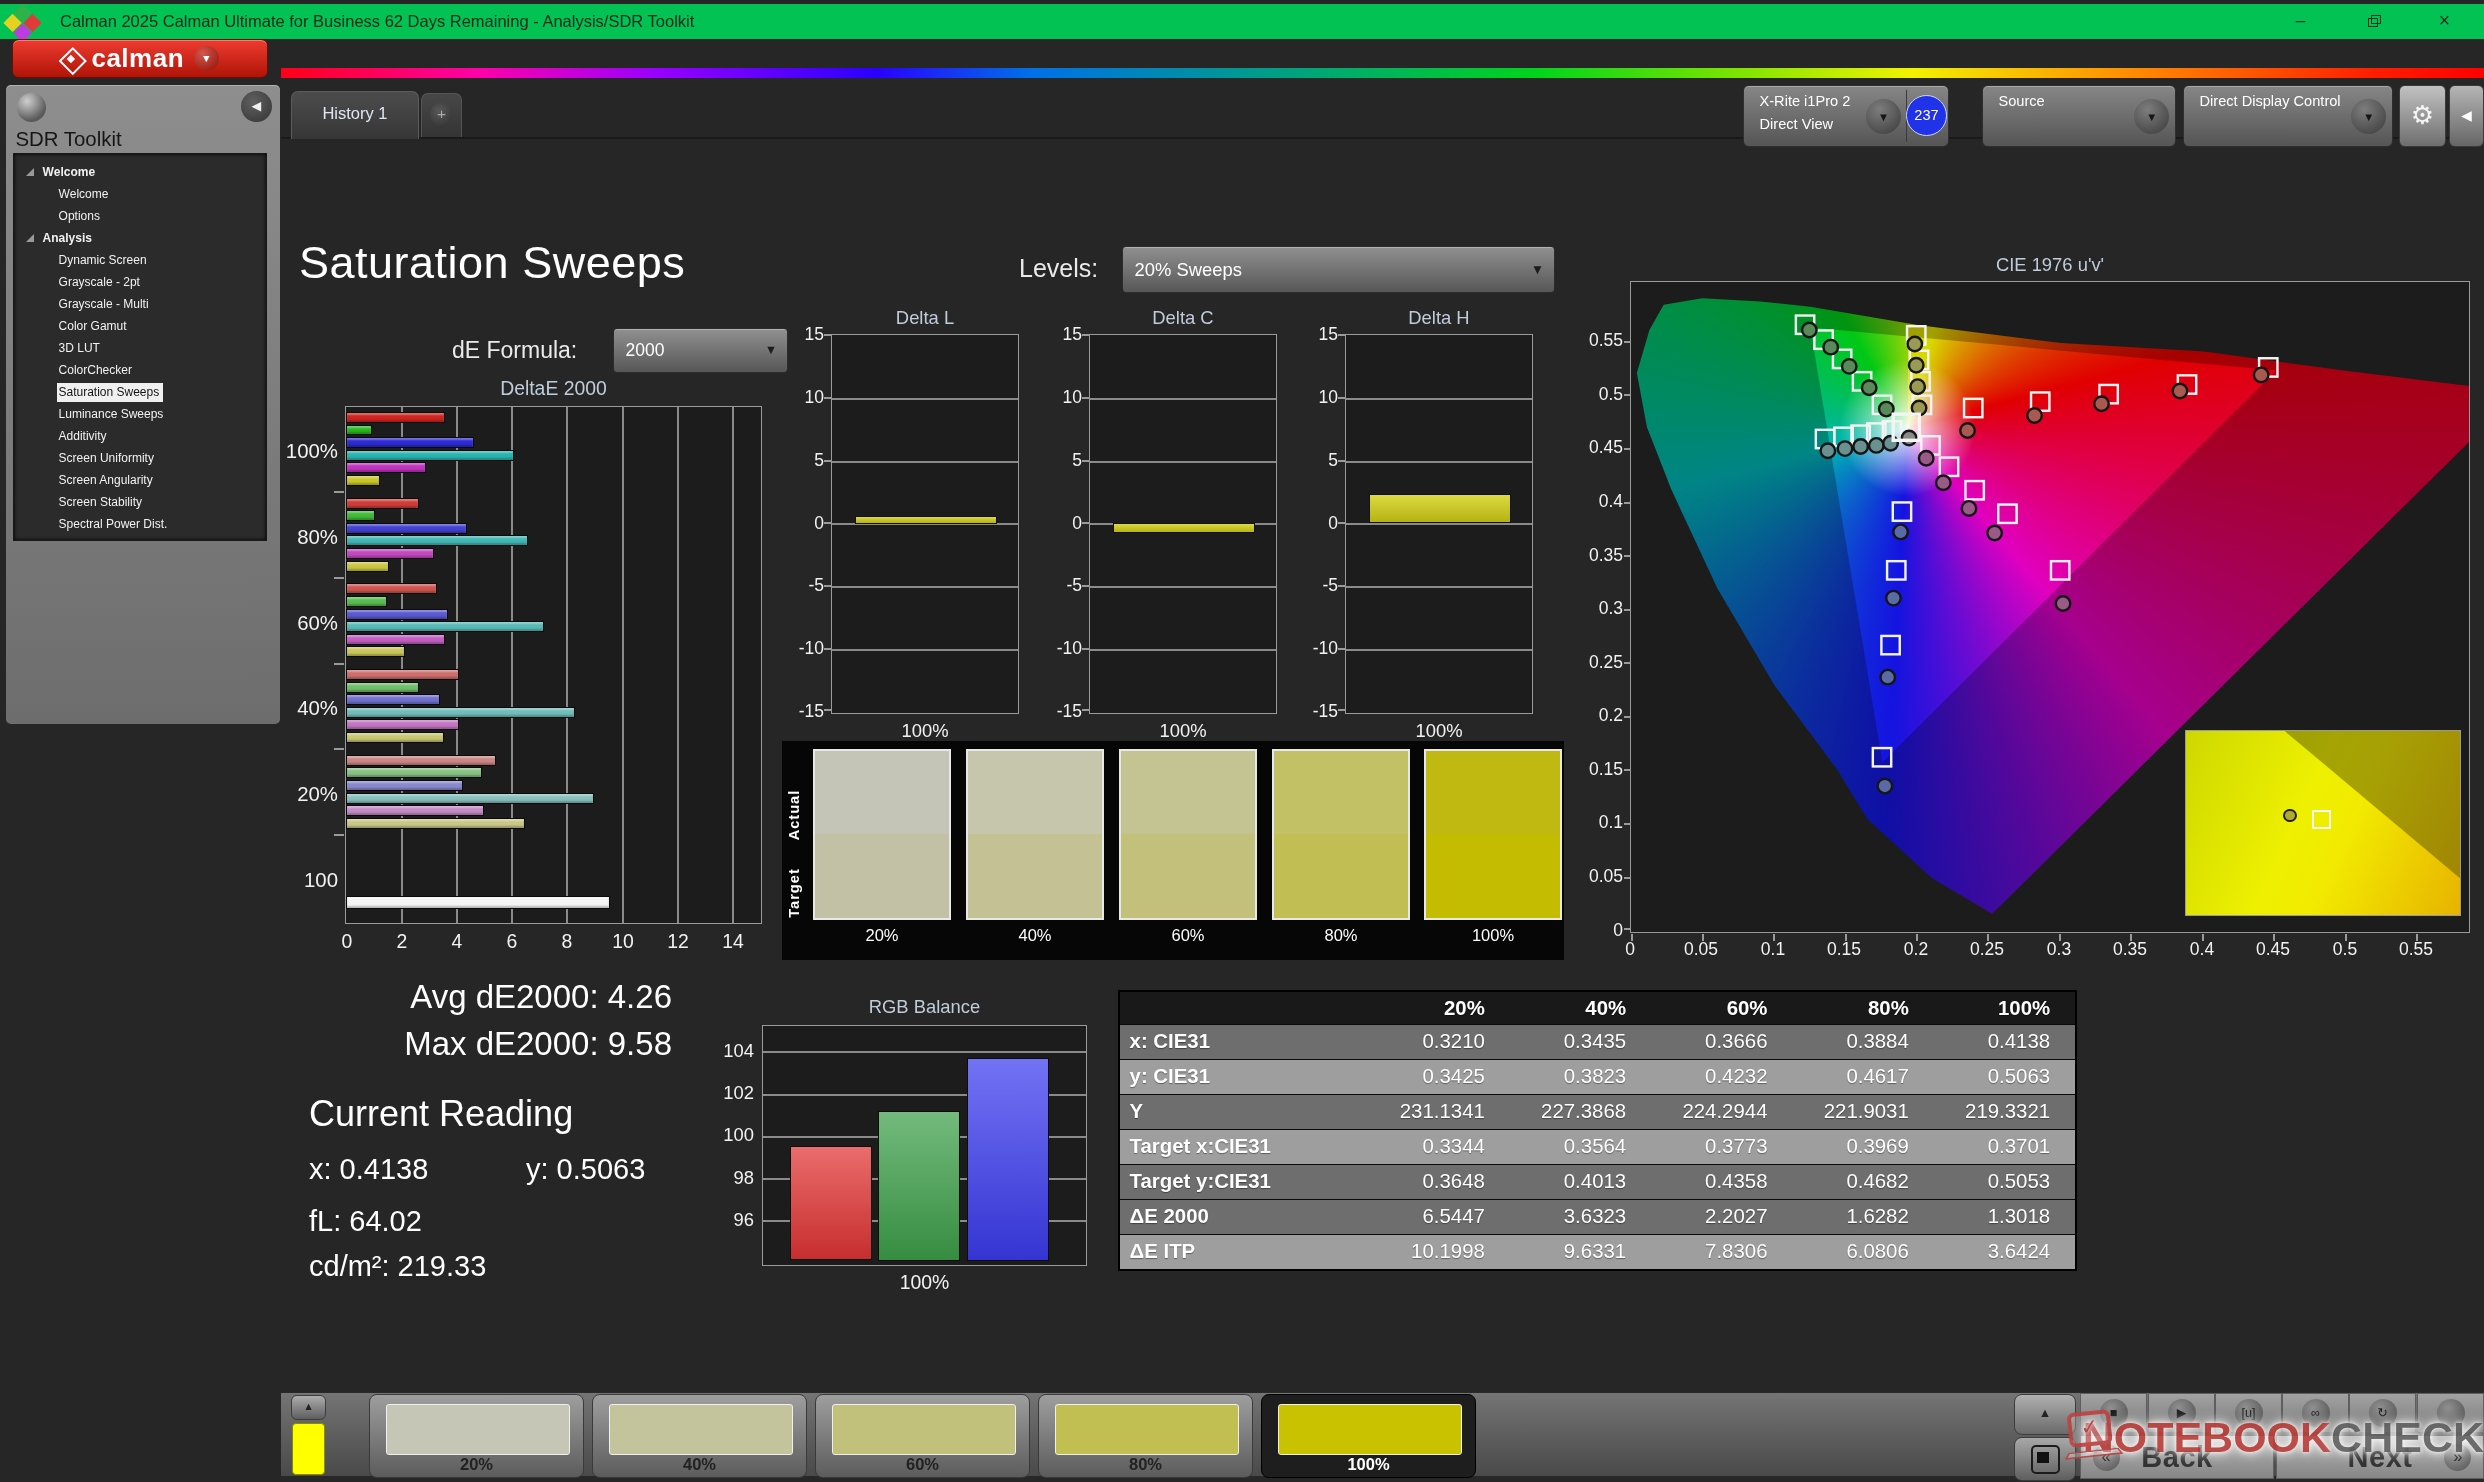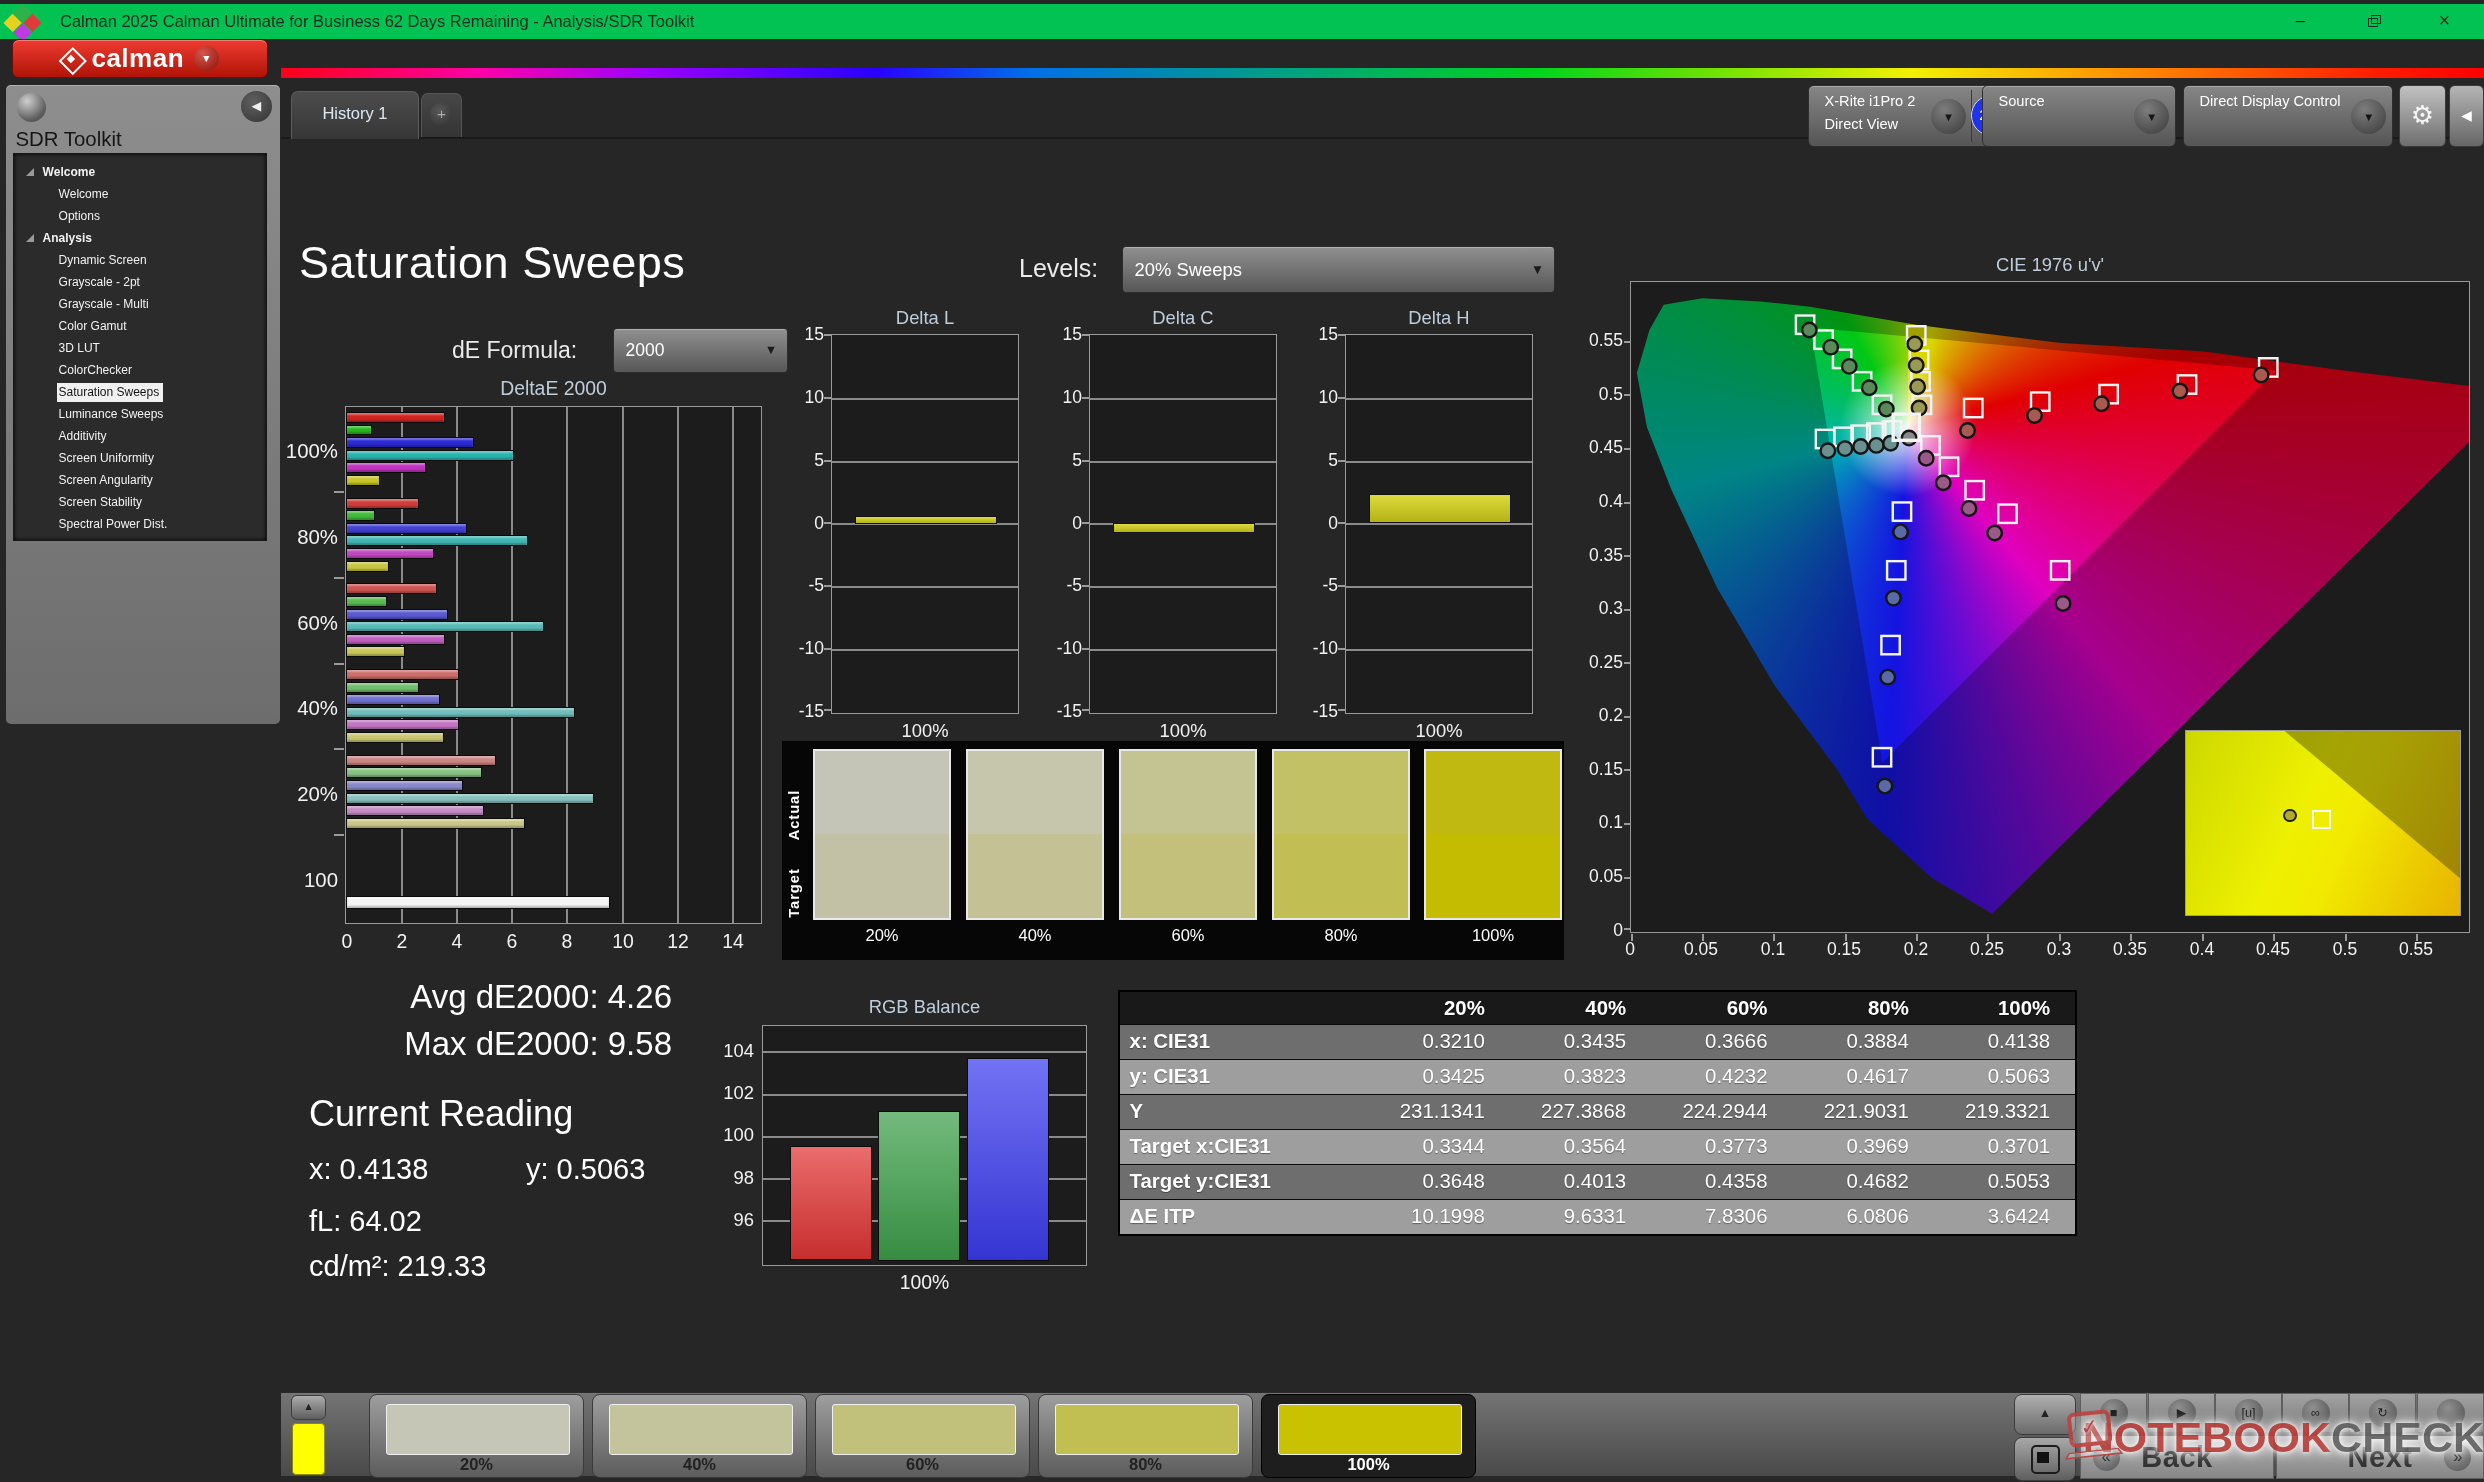--- a/index.html
+++ b/index.html
@@ -50,21 +50,21 @@
   #tab-divider{left:281px;top:137px;width:2203px;height:1.9px;background:#1a1a1a;}
   #tab-history{left:291px;top:91px;width:126px;height:47px;background:linear-gradient(#4c4c4c,#363636);border:1px solid #5c5c5c;border-bottom:none;border-radius:6.8px 6.8px 0 0;color:#dde8f2;font-size:16.5px;text-align:center;line-height:43px;}
   #tab-add{left:421px;top:93px;width:39px;height:43px;background:linear-gradient(#474747,#343434);border:1px solid #555;border-bottom:none;border-radius:6.8px 6.8px 0 0;}
   #tab-add span{display:block;width:23px;height:23px;margin:8.7px auto;border-radius:50%;background:radial-gradient(circle at 40% 35%,#585858,#2e2e2e);color:#aaa;text-align:center;line-height:21.3px;font-size:15.5px;}
 
   .dd3{top:85px;height:60px;border-radius:5.8px;background:linear-gradient(#868686,#555);border:1px solid #2e2e2e;box-shadow:inset 0 1px 0 rgba(255,255,255,.3);}
   .dd3 .edge{position:absolute;left:3.9px;top:4.9px;width:5.8px;height:50px;border-radius:2.9px;}
   .dd3 .t1{position:absolute;left:15.5px;top:6.8px;font-size:14.6px;color:#fff;}
   .dd3 .t2{position:absolute;left:15.5px;top:30px;font-size:14.6px;color:#fff;}
   .dd3 .knob{position:absolute;right:5.8px;top:12.6px;width:35px;height:35px;border-radius:50%;background:radial-gradient(circle at 38% 30%,#7d7d7d,#3a3a3a);color:#161616;text-align:center;line-height:35px;font-size:11.6px;}
-  #tb-meter{left:1808px;width:204px;}
+  #tb-meter{left:1743px;width:204px;}
   #tb-meter .knob{right:47px;}
   #tb-meter .sep{position:absolute;right:41px;top:3.9px;width:1px;height:52px;background:#3a3a3a;}
   #tb-badge{position:absolute;right:1px;top:8.7px;width:41px;height:41px;border-radius:50%;background:#2033e8;border:1.9px solid #cfd6ff;color:#fff;font-size:14.6px;text-align:center;line-height:39px;box-sizing:border-box;}
   #tb-source{left:1982px;width:192px;}
   #tb-ddc{left:2183px;width:208px;}
   #tb-gear{left:2399px;top:85px;width:45px;height:60px;border-radius:5.8px;background:linear-gradient(#c2c2c2,#6e6e6e);border:1px solid #3a3a3a;color:#f4f4f4;font-size:26px;text-align:center;line-height:58px;}
   #tb-collapse{left:2449px;top:85px;width:33px;height:60px;border-radius:5.8px;background:linear-gradient(#b5b5b5,#666);border:1px solid #3a3a3a;color:#fff;font-size:13.6px;text-align:center;line-height:60px;}
 
   
   #page-title{left:299px;top:237px;font-size:45px;font-weight:300;color:#fff;letter-spacing:0.5px;}
@@ -668,20 +668,28 @@
       <div class="tcell val">0.3701</div>
     </div>
     <div class="trow" style="background: rgb(110, 110, 110);">
       <div class="tcell lab">Target y:CIE31</div>
       <div class="tcell val">0.3648</div>
       <div class="tcell val">0.4013</div>
       <div class="tcell val">0.4358</div>
       <div class="tcell val">0.4682</div>
       <div class="tcell val">0.5053</div>
     </div>
+    <div class="trow" style="background: rgb(110, 110, 110);">
+      <div class="tcell lab">ΔE 2000</div>
+      <div class="tcell val">6.5447</div>
+      <div class="tcell val">3.6323</div>
+      <div class="tcell val">2.2027</div>
+      <div class="tcell val">1.6282</div>
+      <div class="tcell val">1.3018</div>
+    </div>
     <div class="trow" style="background: rgb(158, 158, 158);">
       <div class="tcell lab">ΔE ITP</div>
       <div class="tcell val">10.1998</div>
       <div class="tcell val">9.6331</div>
       <div class="tcell val">7.8306</div>
       <div class="tcell val">6.0806</div>
       <div class="tcell val">3.6424</div>
     </div>
   </div>
 

